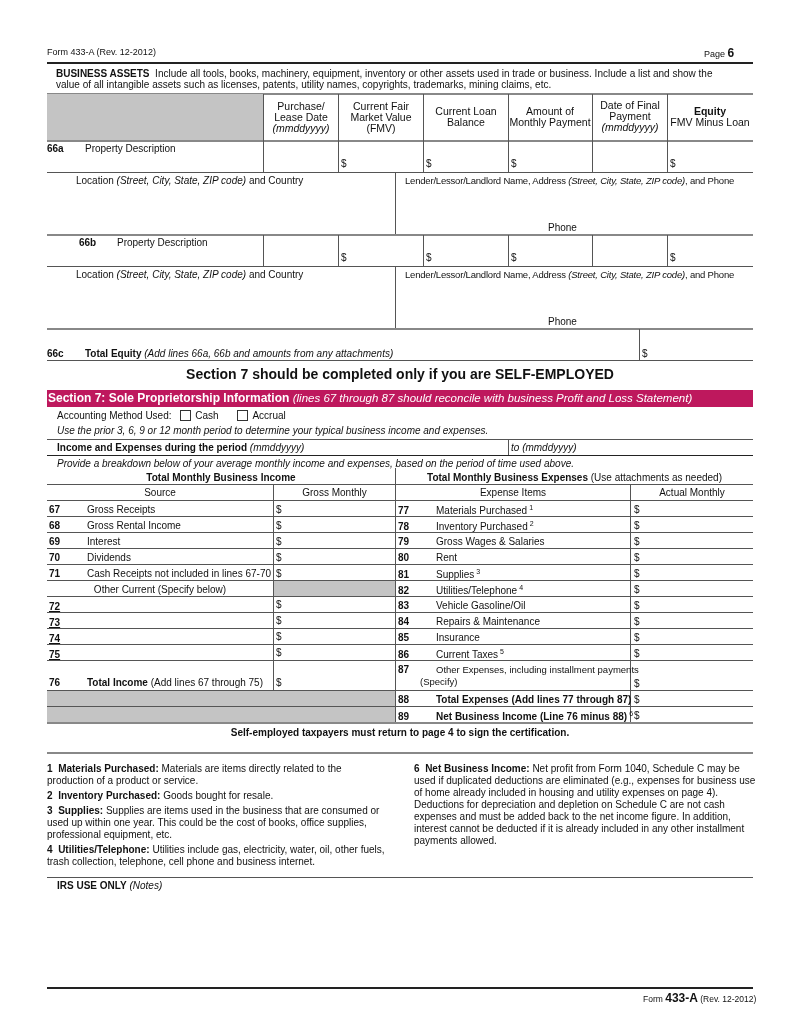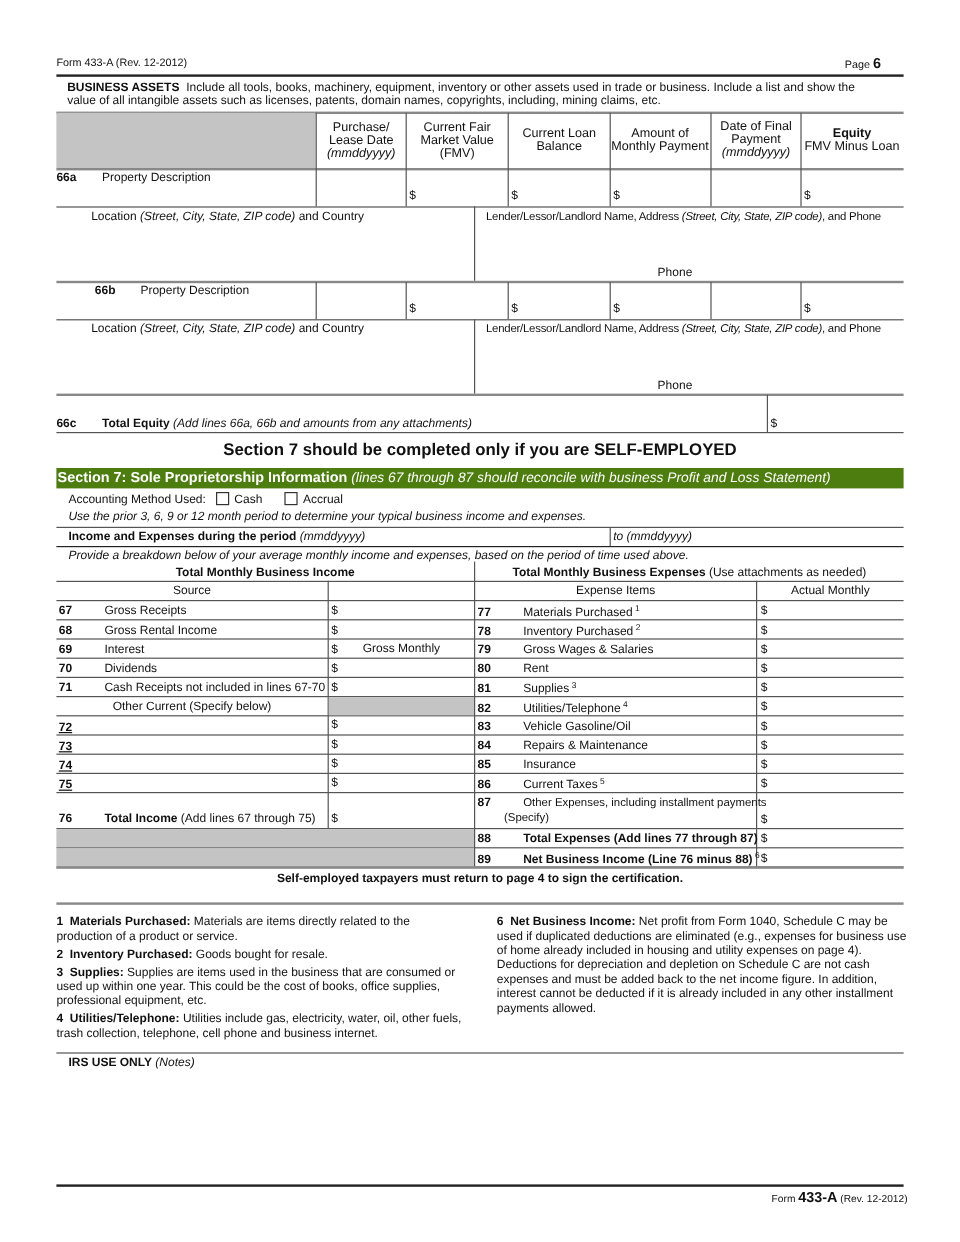--- a/index.html
+++ b/index.html
@@ -28,21 +28,21 @@
 <div class="abs lbl" style="left:47px;top:47px;font-size:9px;">Form 433-A (Rev. 12-2012)</div>
 <div class="abs lbl" style="left:704px;top:46px;font-size:9px;">
   <span>Page</span>
   <span class="b" style="font-size:12px;">6</span>
 </div>
 <div class="hline thick" style="left:47px;top:62px;width:706px;"></div>
 
 <div class="abs" style="left:56px;top:68px;width:700px;font-size:10px;line-height:11px;">
   <span class="b">BUSINESS ASSETS</span>&nbsp;
   <span>Include all tools, books, machinery, equipment, inventory or other assets used in trade or business. Include a list and show the</span><br>
-  <span>value of all intangible assets such as licenses, patents, domain names, copyrights, including, mining claims, etc.</span>
+  <span>value of all intangible assets such as licenses, patents, utility names, copyrights, trademarks, mining claims, etc.</span>
 </div>
 
 <div class="hline gray" style="left:47px;top:93px;width:706px;"></div>
 <div class="gray-fill" style="left:47px;top:94px;width:216px;height:46px;"></div>
 
 <div class="abs hdr" style="left:264px;top:101px;width:74px;">
   <div>Purchase/</div>
   <div>Lease Date</div>
   <div class="i">(mmddyyyy)</div>
 </div>
@@ -139,21 +139,21 @@
 
 <div class="abs lbl" style="left:47px;top:348px;">
   <span class="num b">66c</span><span class="b">Total Equity</span> <span class="i">(Add lines 66a, 66b and amounts from any attachments)</span>
 </div>
 <div class="vline" style="left:639px;top:329px;height:31px;"></div>
 <div class="abs lbl" style="left:642px;top:348px;"><span>$</span> <span></span></div>
 <div class="hline" style="left:47px;top:360px;width:706px;"></div>
 
 <div class="abs b c" style="left:47px;top:366px;width:706px;font-size:14px;">Section 7 should be completed only if you are SELF-EMPLOYED</div>
 
-<div class="abs" style="left:47px;top:390px;width:706px;height:17px;background:#4d7c0f;color:#fff;font-size:12px;line-height:17px;padding-left:1px;white-space:nowrap;overflow:hidden;">
+<div class="abs" style="left:47px;top:390px;width:706px;height:17px;background:#be185d;color:#fff;font-size:12px;line-height:17px;padding-left:1px;white-space:nowrap;overflow:hidden;">
   <span class="b">Section 7: Sole Proprietorship Information</span> <span class="i" style="font-size:11.5px;">(lines 67 through 87 should reconcile with business Profit and Loss Statement)</span>
 </div>
 
 <div class="abs lbl" style="left:57px;top:410px;">
   <span>Accounting Method Used:</span>
   <span class="cb"></span><span>Cash</span>
   <span class="cb" style="margin-left:16px;"></span><span>Accrual</span>
 </div>
 <div class="abs lbl i" style="left:57px;top:425px;">Use the prior 3, 6, 9 or 12 month period to determine your typical business income and expenses.</div>
 
@@ -170,21 +170,21 @@
 <div class="hline" style="left:47px;top:455px;width:706px;border-top-color:#222;"></div>
 
 <div class="abs lbl i" style="left:57px;top:458px;">Provide a breakdown below of your average monthly income and expenses, based on the period of time used above.</div>
 
 <div class="abs lbl b c" style="left:47px;top:472px;width:348px;">Total Monthly Business Income</div>
 <div class="abs lbl c" style="left:396px;top:472px;width:357px;">
   <span class="b">Total Monthly Business Expenses</span> <span>(Use attachments as needed)</span>
 </div>
 <div class="hline" style="left:47px;top:484px;width:706px;"></div>
 <div class="abs lbl c" style="left:47px;top:487px;width:226px;">Source</div>
-<div class="abs lbl c" style="left:274px;top:487px;width:121px;margin-top:48px;">Gross Monthly</div>
+<div class="abs lbl c" style="left:274px;top:487px;width:121px;">Gross Monthly</div>
 <div class="abs lbl c" style="left:396px;top:487px;width:234px;">Expense Items</div>
 <div class="abs lbl c" style="left:631px;top:487px;width:122px;">Actual Monthly</div>
 <div class="hline" style="left:47px;top:500px;width:706px;"></div>
 
 <div class="vline" style="left:395px;top:468px;height:254px;"></div>
 <div class="vline" style="left:273px;top:484px;height:206px;"></div>
 <div class="vline" style="left:630px;top:484px;height:238px;"></div>
 
 <div class="hline" style="left:47px;top:516px;width:706px;"></div>
 <div class="hline" style="left:47px;top:532px;width:706px;"></div>

